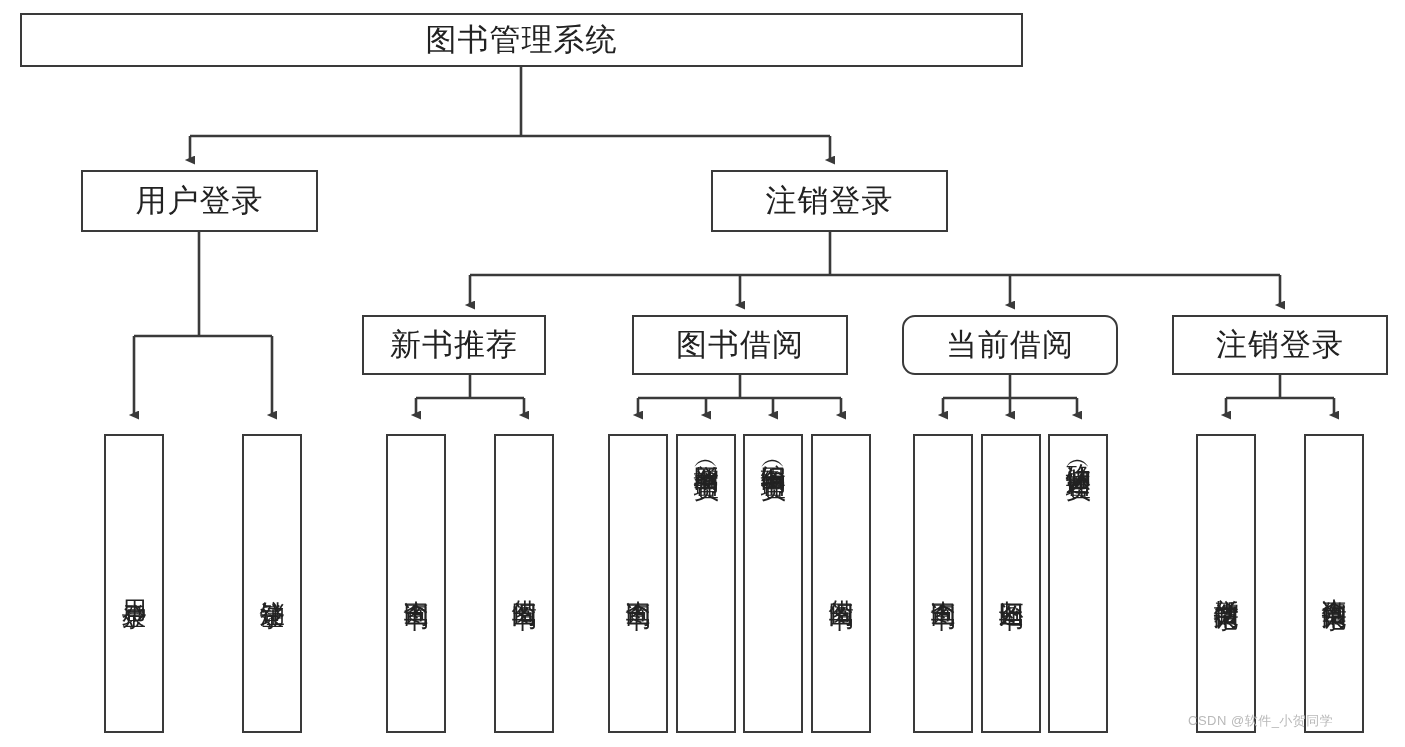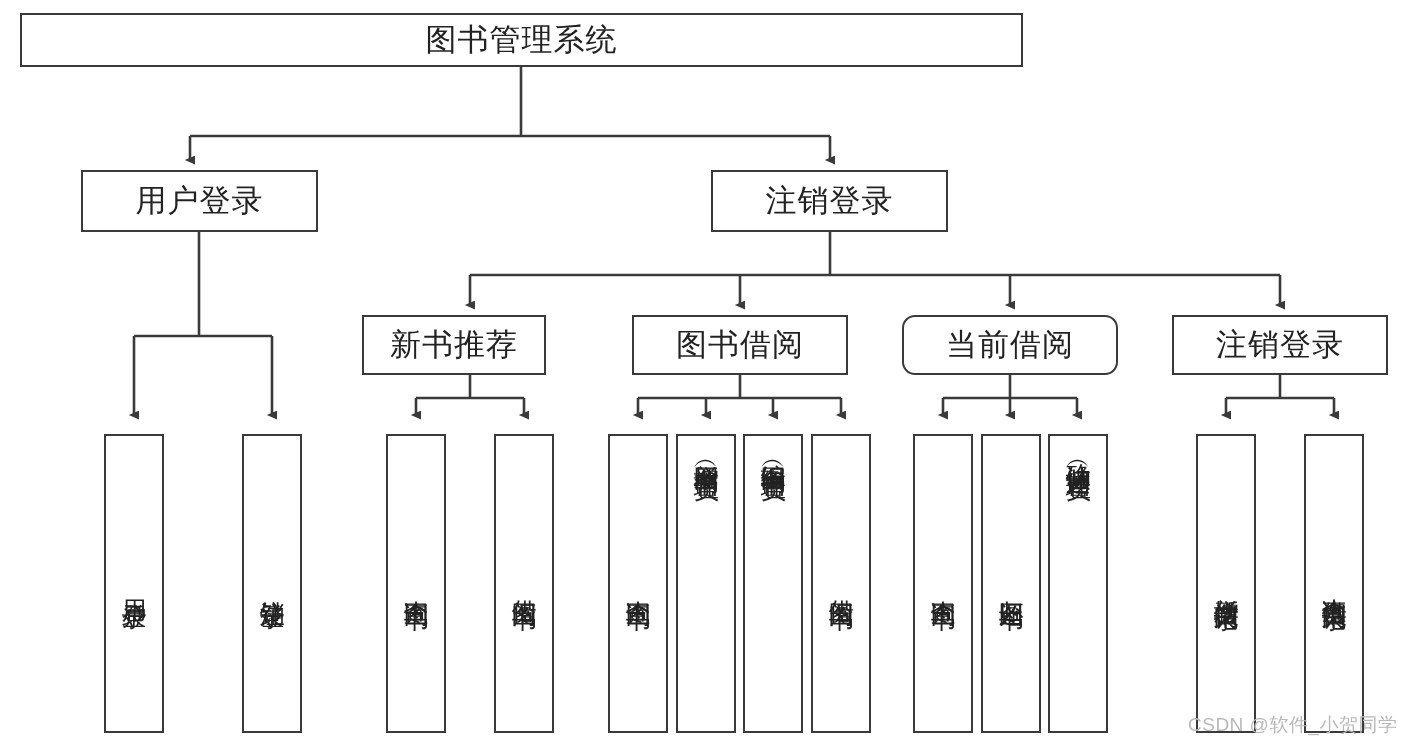--- a/index.html
+++ b/index.html
@@ -51,21 +51,21 @@
     white-space: nowrap;
   }
   .node-v.centered {
     justify-content: center;
     padding-top: 0;
   }
   .watermark {
     position: absolute;
     left: 1188px;
     top: 712px;
-    font-size: 19px;
+    font-size: 13px;
     color: #b9b9b9;
     white-space: nowrap;
     letter-spacing: 0.5px;
     pointer-events: none;
   }
 </style>
 </head>
 <body>
 
 <div id="diagram-root">

